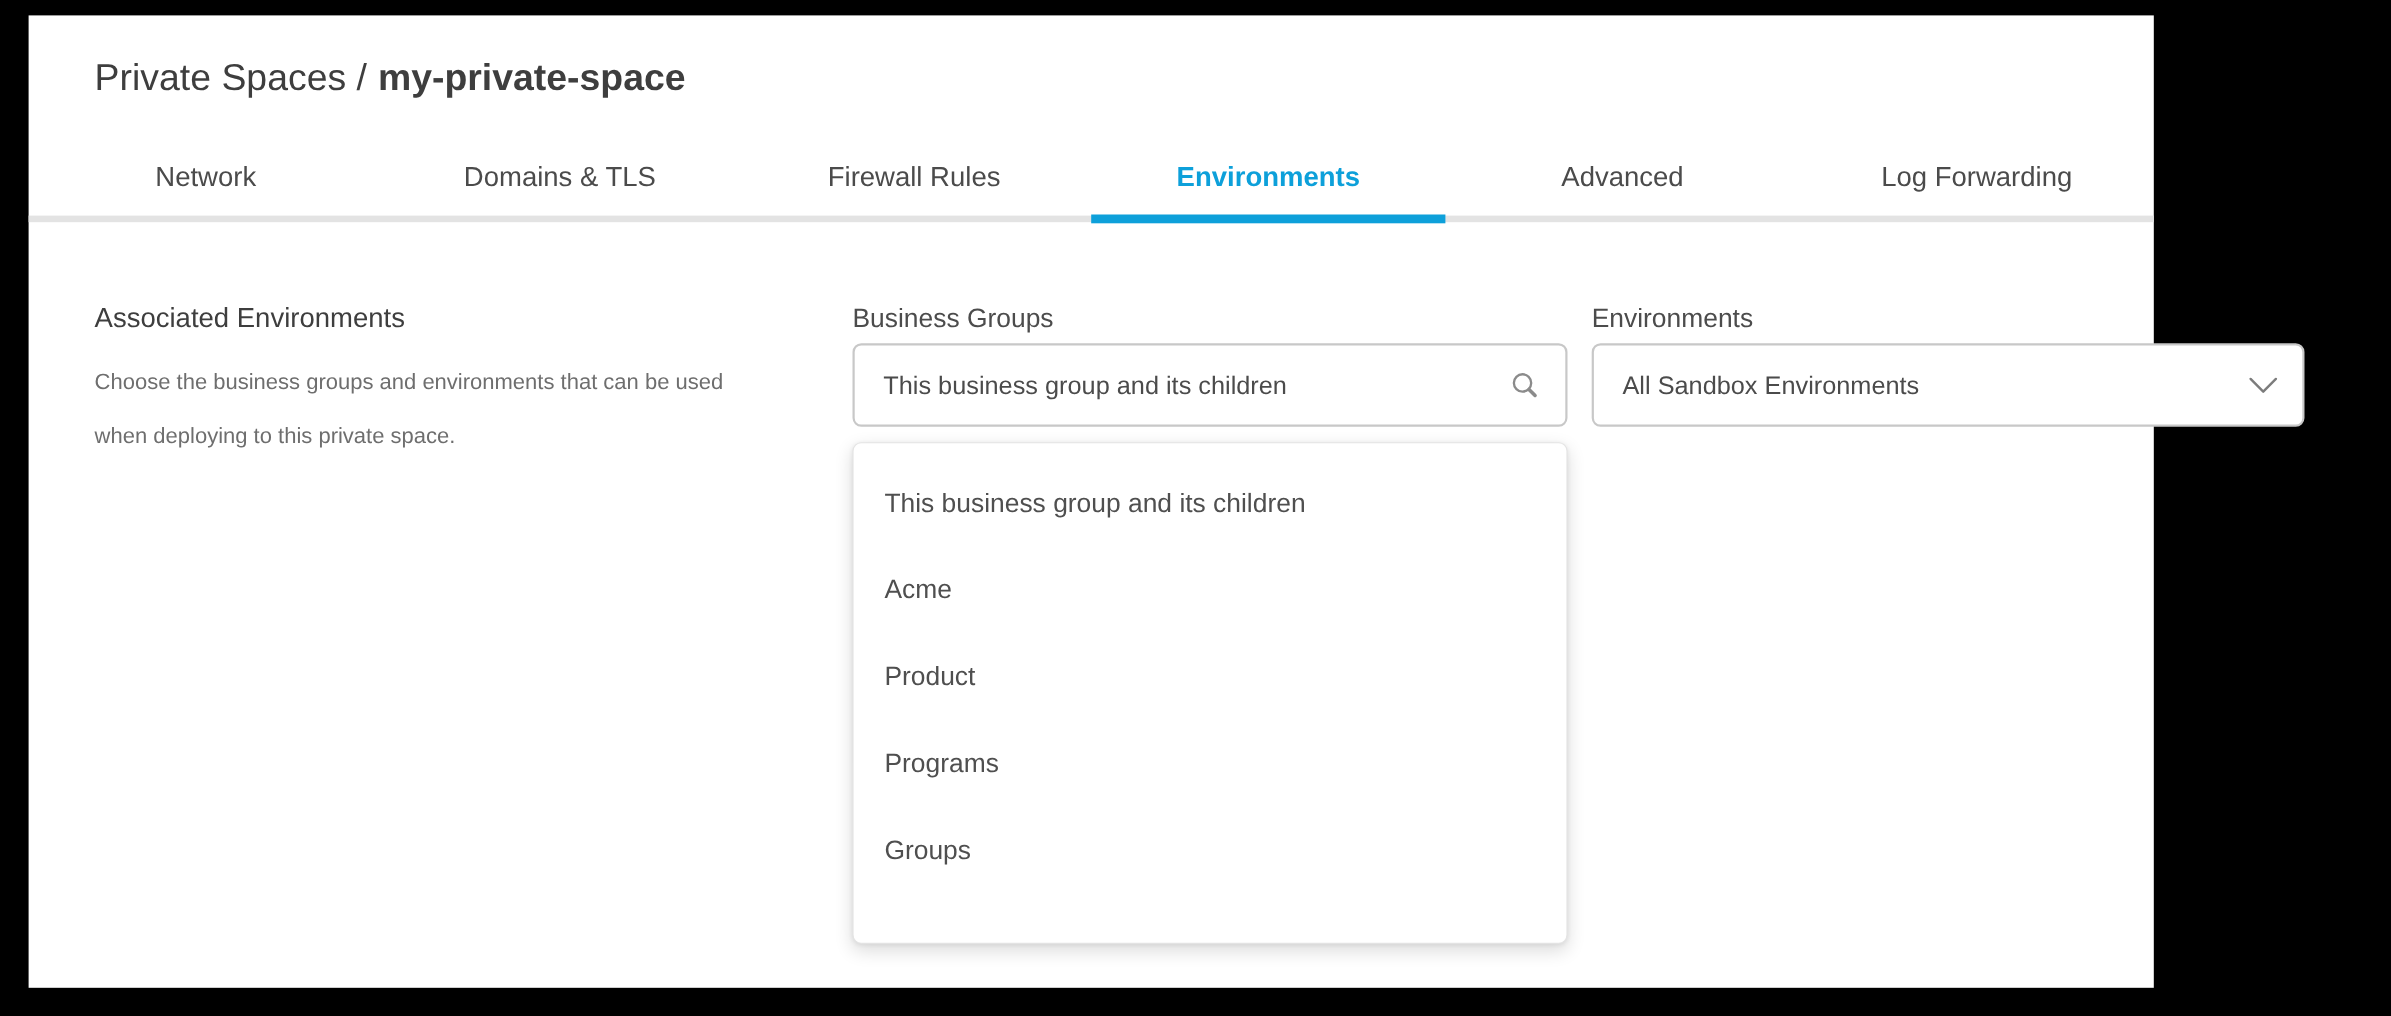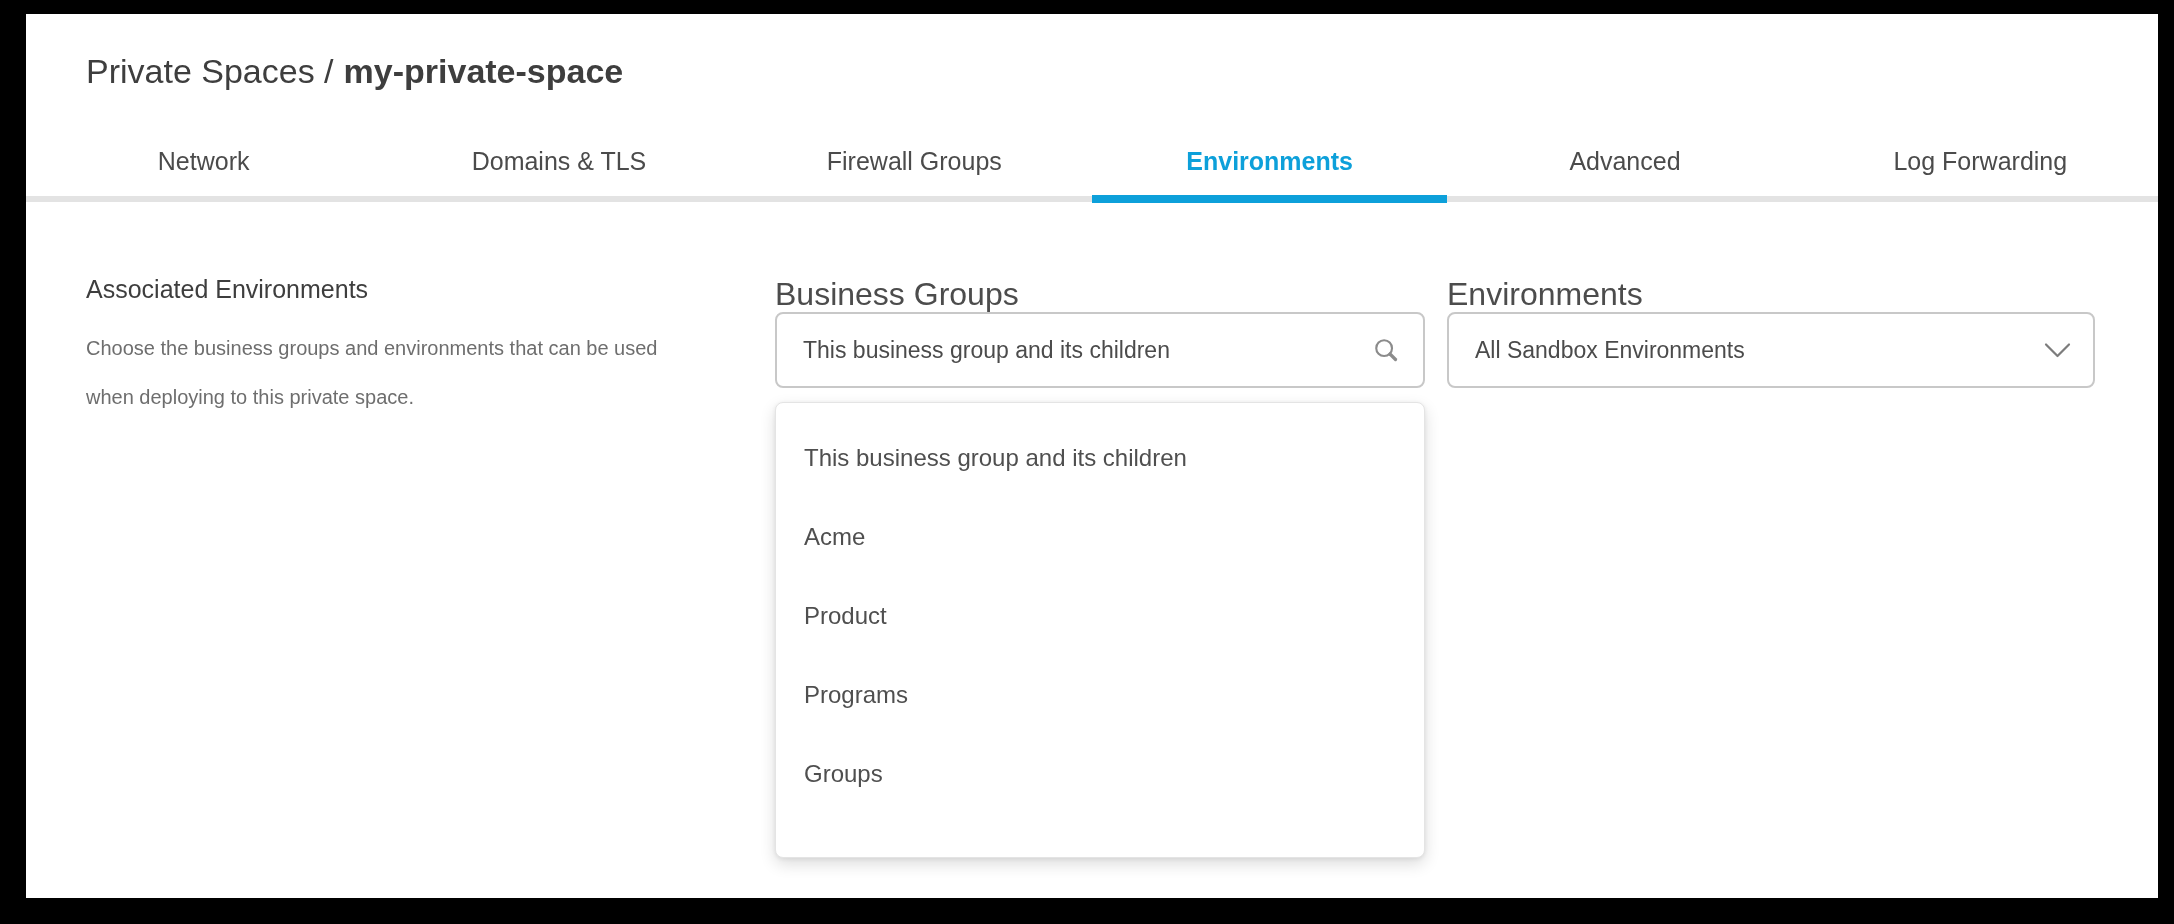--- a/index.html
+++ b/index.html
@@ -13,21 +13,21 @@
   *{box-sizing:border-box;}
   html,body{margin:0;padding:0;}
   body{
     width:2174px;height:924px;
     background:#000;
     position:relative;
     font-family:"Liberation Sans","DejaVu Sans",sans-serif;
     overflow:hidden;
   }
   #page{
-    position:absolute;left:26px;top:14px;width:2132px;height:884px;
+    position:absolute;left:26px;top:14px;width:1932px;height:884px;
     background:#ffffff;
   }
   
   .title{
     position:absolute;left:60px;top:38px;
     font-size:34px;color:var(--text-dark);
     white-space:nowrap;
   }
   .title .prefix{margin-right:10px;}
   .title .bold{font-weight:700;}
@@ -54,21 +54,21 @@
   .left-col h2{
     margin:0;font-size:25px;line-height:30px;font-weight:400;
     color:var(--text-dark);
   }
   .left-col p{
     margin:20px 0 0;font-size:20px;line-height:49px;
     color:var(--text-soft);
   }
   
   .field-label{
-    position:absolute;top:262px;font-size:32px;color:#4c4c4c;white-space:nowrap;
+    position:absolute;top:262px;font-size:24px;color:#4c4c4c;white-space:nowrap;
   }
   .label-bg{left:749px;}
   .label-env{left:1421px;}
   
   .combo{
     position:absolute;top:298px;height:76px;background:#fff;
     border:2px solid var(--border);border-radius:8px;
     display:flex;align-items:center;
   }
   .combo-bg{left:749px;width:650px;}
@@ -104,21 +104,21 @@
 
 <div id="page">
 
   <div class="title">
     <span class="prefix">Private Spaces /</span><span class="bold">my-private-space</span>
   </div>
 
   <div class="tabs">
     <div class="tab">Network</div>
     <div class="tab">Domains &amp; TLS</div>
-    <div class="tab">Firewall Groups</div>
+    <div class="tab">Firewall Rules</div>
     <div class="tab active">
       <span>Environments</span>
       <div class="underline"></div>
     </div>
     <div class="tab">Advanced</div>
     <div class="tab">Log Forwarding</div>
   </div>
 
   <div class="left-col">
     <h2>Associated Environments</h2>

